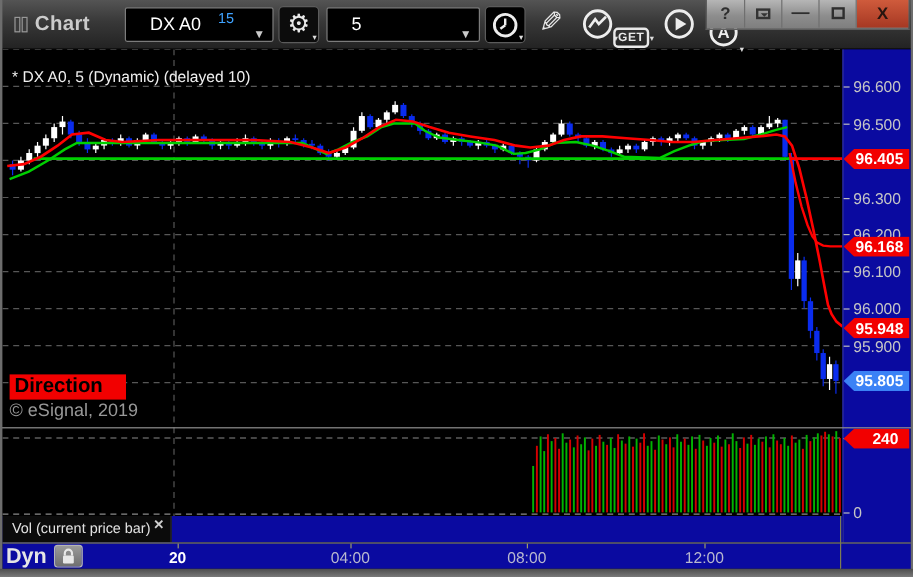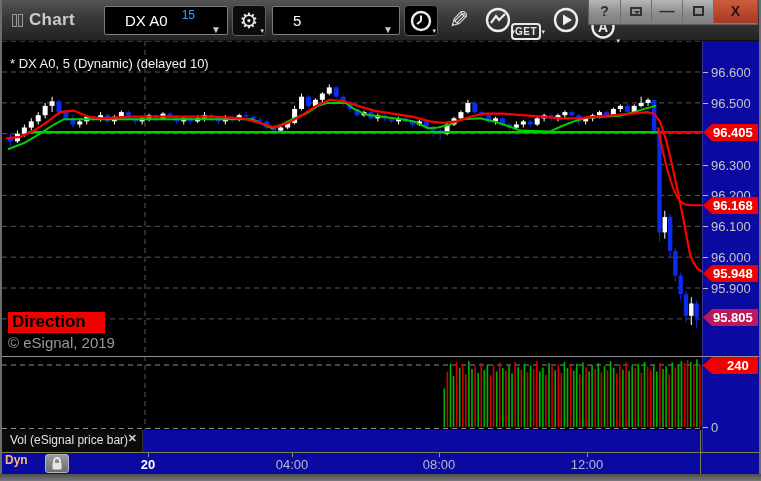--- a/index.html
+++ b/index.html
@@ -28,33 +28,33 @@
   .wbtn.close{width:44px;background:linear-gradient(#cf5b3c,#a63823);color:#27140f;}
   .popicon{display:inline-block;width:12px;height:9px;border:2px solid #333;margin-top:6px;position:relative;}
   .popicon:after{content:"";position:absolute;right:0px;top:2px;border:3px solid transparent;border-top-color:#333;}
   
   #chartsvg{position:absolute;left:2px;top:41px;z-index:1;}
   .axiscol{position:absolute;left:702px;top:41px;width:57px;height:433px;background:#0a0aa0;border-left:1px solid #33339a;z-index:2;}
   .axis-label{position:absolute;left:8px;color:#c6c6c6;font-size:13px;line-height:13px;}
   .axis-tick{position:absolute;left:0;width:5px;height:1px;background:#bdbdbd;}
   .flag{position:absolute;left:0;width:55px;height:17px;line-height:17px;color:#fff;font-size:13px;font-weight:bold;padding-left:10px;clip-path:polygon(0 50%,9px 0,100% 0,100% 100%,9px 100%);}
   .flag.red{background:#f20000;}
-  .flag.blue{background:#be185d;}
+  .flag.blue{background:#3b82f6;}
   .divider{position:absolute;left:0;top:356px;width:761px;height:1px;background:#8f8f8f;z-index:5;}
   
   .legend{position:absolute;left:10px;top:56px;color:#f0f0f0;font-size:13px;z-index:3;}
   .direction{position:absolute;left:8px;top:312px;background:#f20000;color:#000;font-size:17px;font-weight:600;padding:0 19px 1px 4px;z-index:3;}
   .copyright{position:absolute;left:8px;top:334px;color:#989898;font-size:15px;z-index:3;}
   
   .tabrow{position:absolute;left:2px;top:430px;width:700px;height:22px;background:#0a0aa0;z-index:6;}
   .voltab{position:absolute;left:0;top:0;width:141px;height:22px;background:#0b0b0b;border-right:1px solid #2c2c2c;color:#e2e2e2;font-size:12px;line-height:21px;padding-left:8px;}
   .voltab .x{position:absolute;right:5px;top:3px;color:#cfcfcf;font-size:11px;font-weight:bold;line-height:11px;}
   .timerow{position:absolute;left:2px;top:452px;width:757px;height:22px;background:#0a0aa0;border-top:1px solid #7d7d52;z-index:7;}
   .oliv{position:absolute;left:700px;top:430px;width:1px;height:44px;background:#7d7d52;z-index:8;}
-  .dyn{position:absolute;left:3px;top:0px;color:#fdba74;font-size:12px;font-weight:bold;text-align:right;}
+  .dyn{position:absolute;left:3px;top:0px;color:#e5e5e5;font-size:18px;font-weight:bold;text-align:right;}
   .lockbtn{position:absolute;left:43px;top:1px;width:24px;height:19px;background:linear-gradient(#9a9a9a,#6f6f6f);border:1px solid #b5b5b5;border-radius:3px;text-align:center;}
   .tlabel{position:absolute;top:4px;transform:translateX(-50%);font-size:13px;color:#b9b9cf;}
   .tlabel.bold{color:#fff;font-weight:bold;}
   .ttick{position:absolute;top:0;width:1px;height:4px;background:#9a9a70;}
 </style>
 </head>
 <body>
 
 <div class="win">
 
@@ -455,21 +455,21 @@
       <div class="flag blue" style="top: 268px;">95.805</div>
       <div class="axis-tick" style="top: 324px;"></div>
       <div class="flag red" style="top: 316px; padding-left: 24px;">240</div>
       <div class="axis-tick" style="top: 386px;"></div>
       <div class="axis-label" style="top: 380px;">0</div>
     </div>
   <div class="divider"></div>
 
   <div class="tabrow">
     <div class="voltab">
-      <span>Vol (eSignal price bar)</span>
+      <span>Vol (current price bar)</span>
       <span class="x">✕</span>
     </div>
   </div>
 
   <div class="timerow">
     <div class="dyn">Dyn</div>
     <div class="lockbtn">
       <svg width="14" height="15" style="margin-top:1px;">
         <path d="M4 7 V5 a3 3 0 0 1 6 0 V7" fill="none" stroke="#e8e8e8" stroke-width="1.8"></path>
         <rect x="2.5" y="7" width="9" height="6.5" rx="1" fill="#e8e8e8"></rect>

